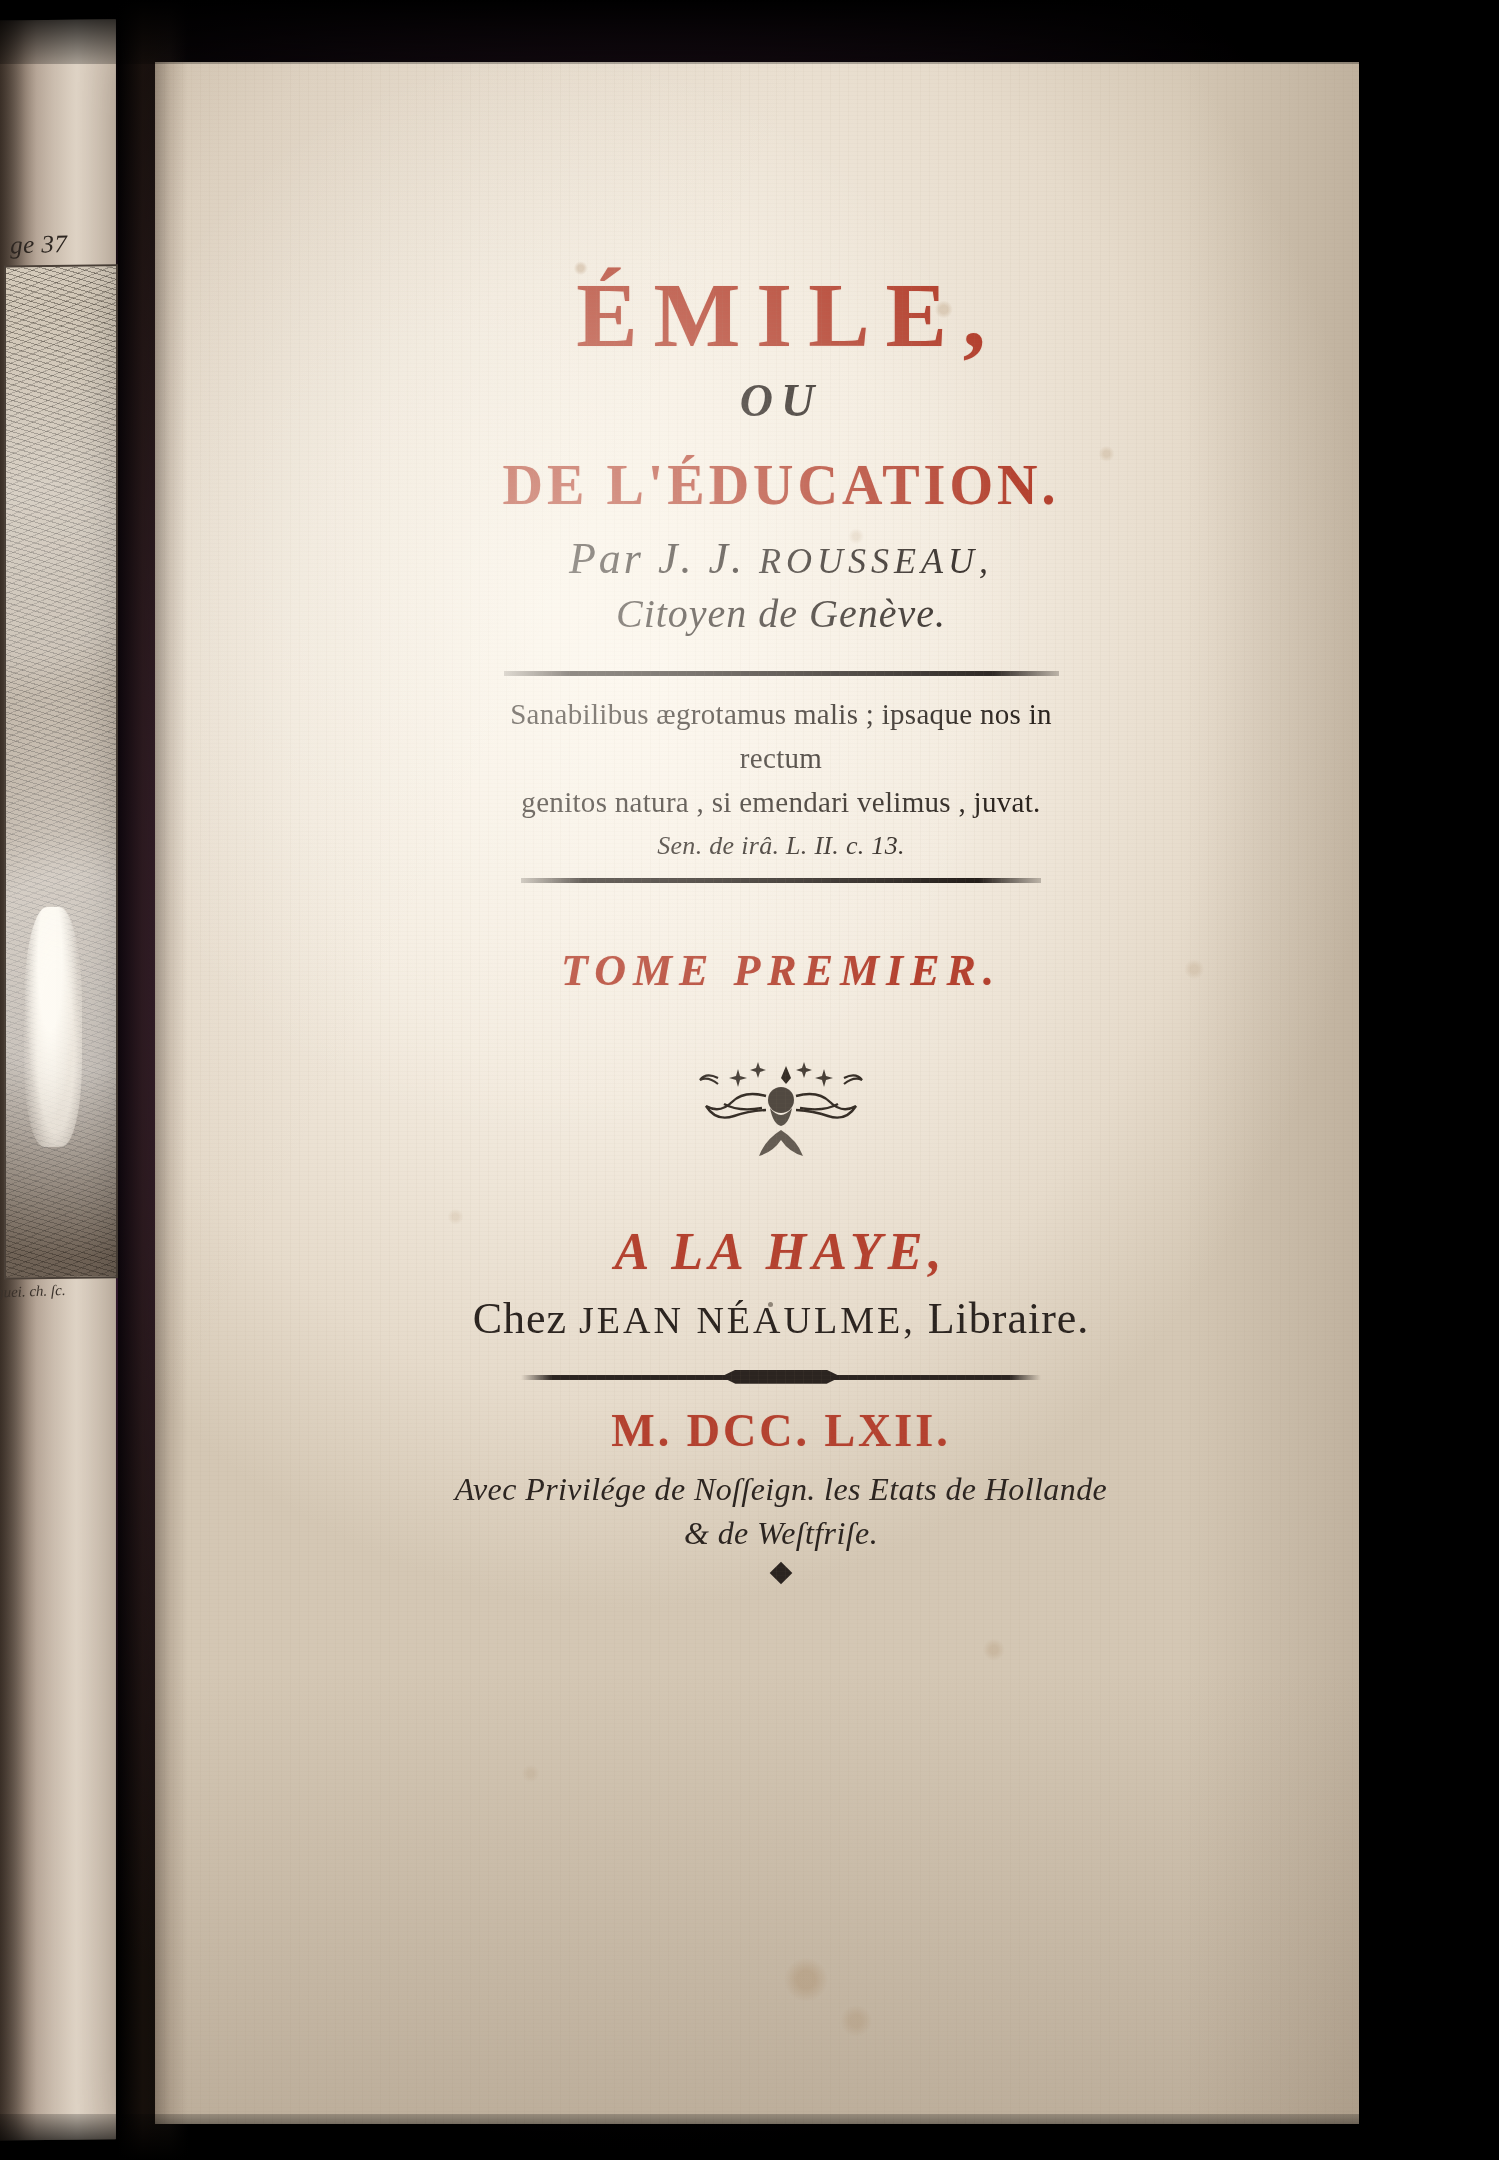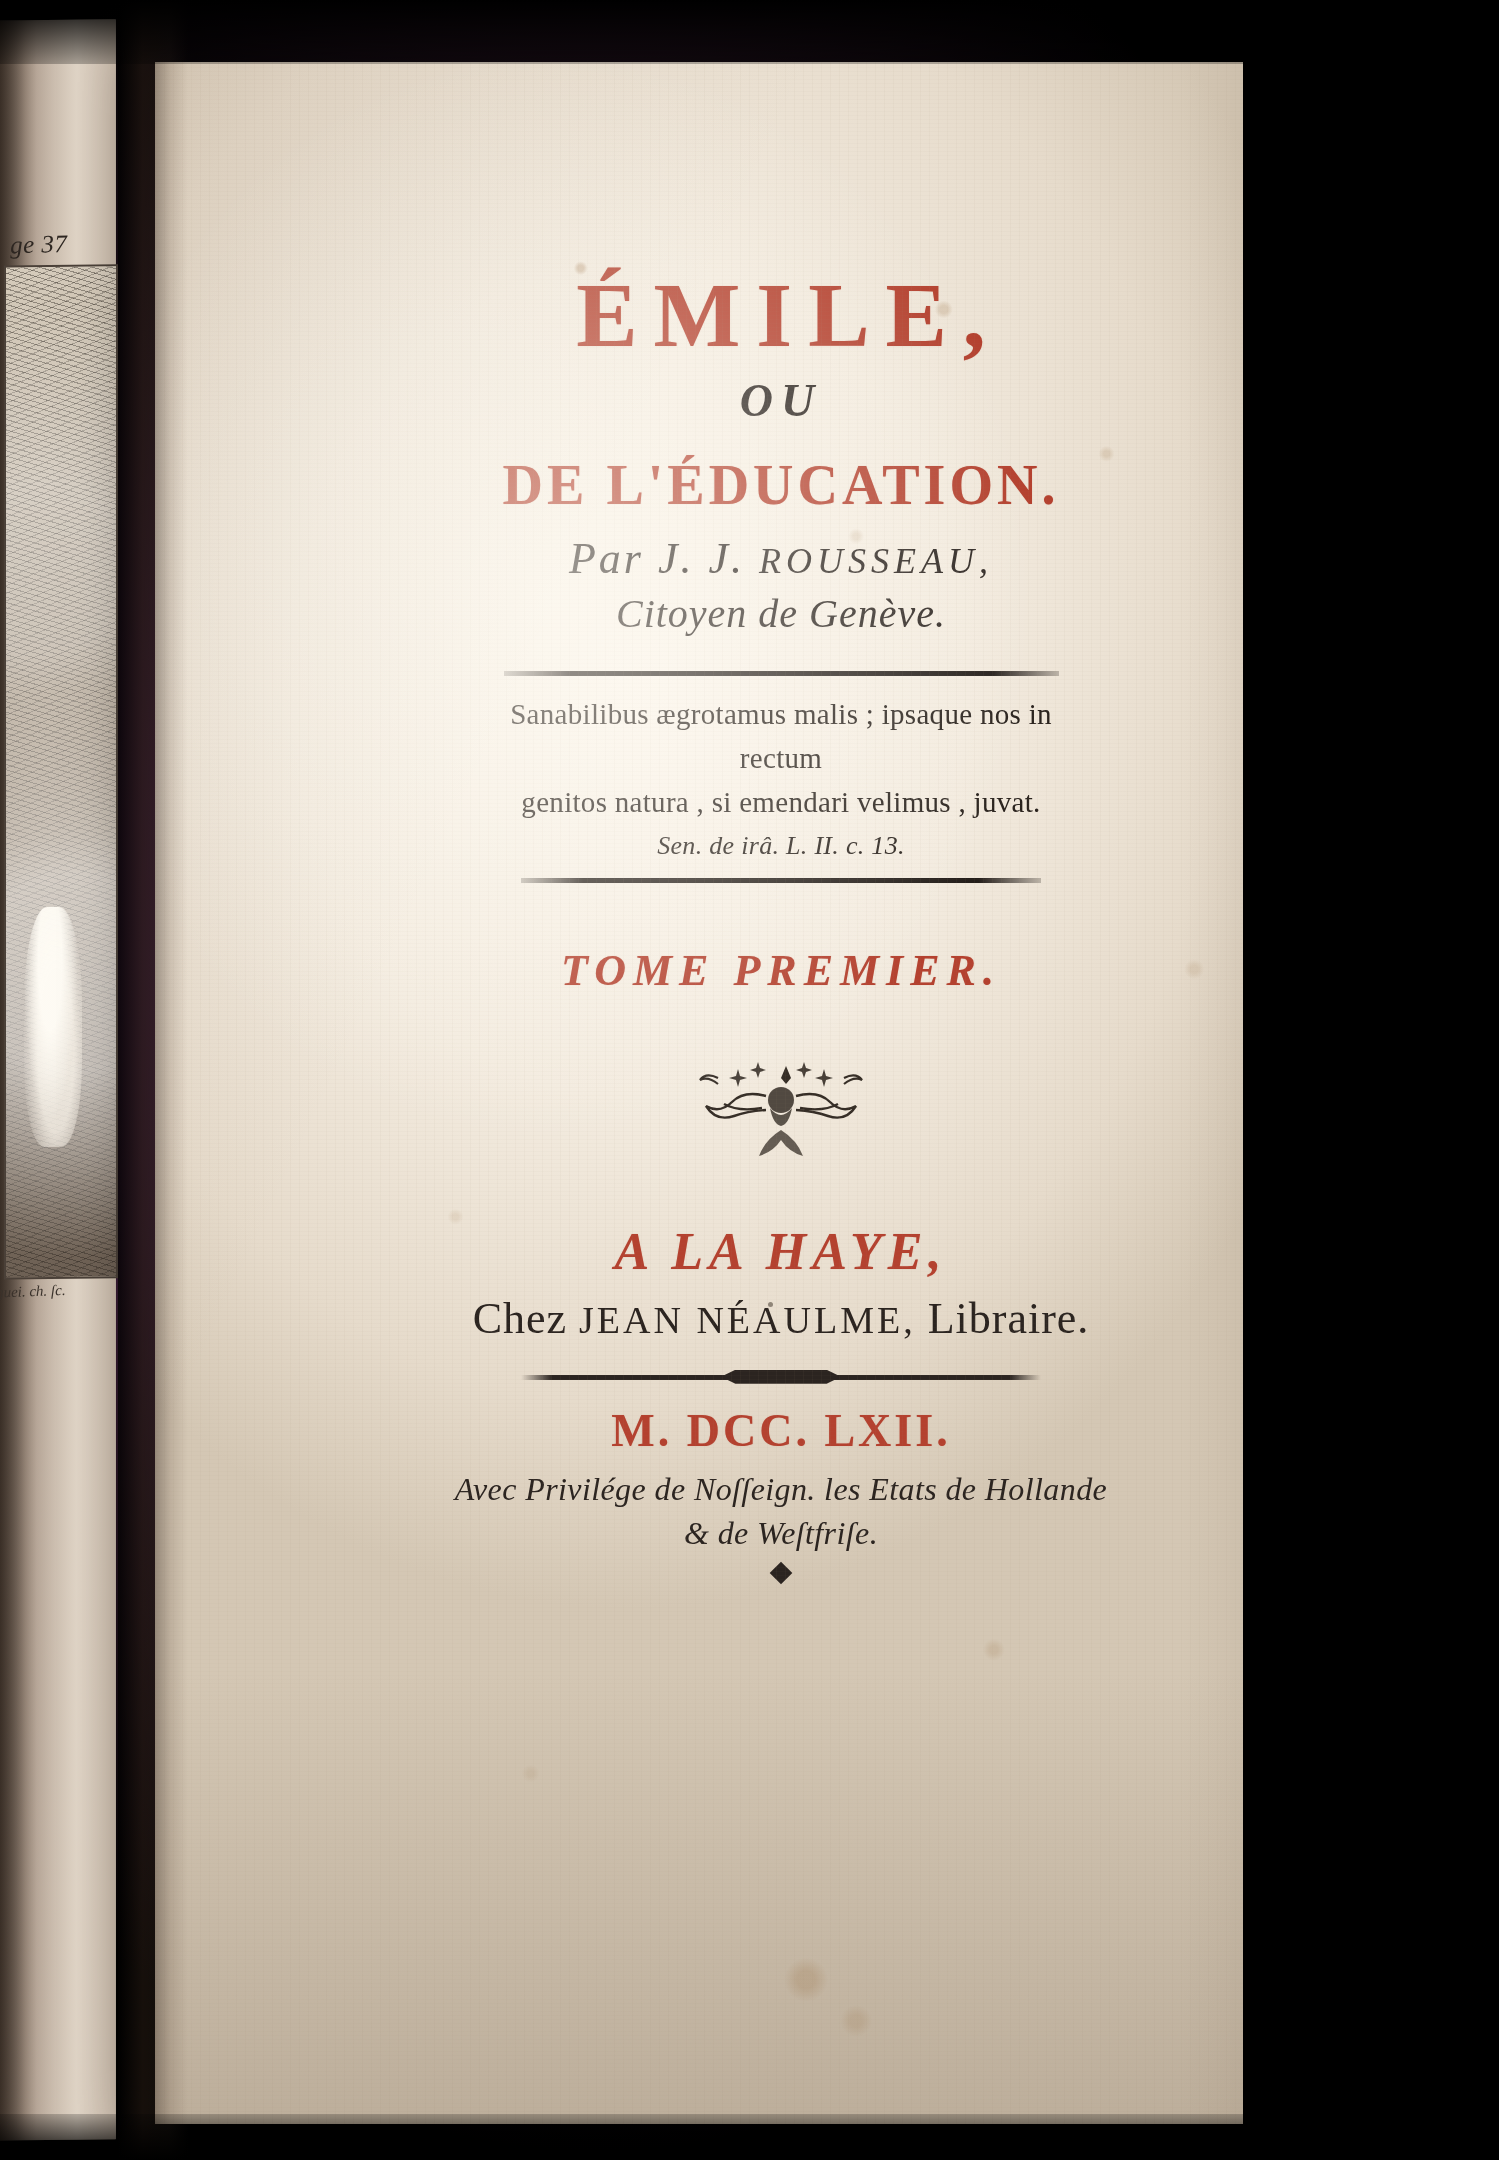--- a/index.html
+++ b/index.html
@@ -9,21 +9,21 @@
   }
   body {
     width: 1499px;
     height: 2160px;
     overflow: hidden;
     font-family: "Liberation Serif", serif;
   }
 
   #stage {
     position: relative;
-    width: 1243px;
+    width: 1359px;
     height: 2160px;
     background: #d946ef;
     overflow: hidden;
   }
 
   
   .bg-vignette {
     position: absolute;
     inset: 0;
     background:

